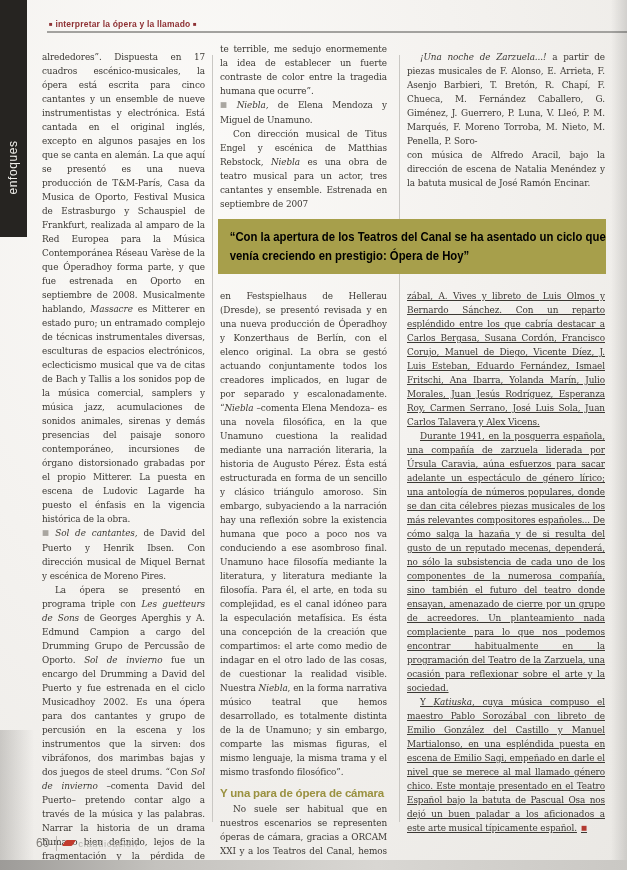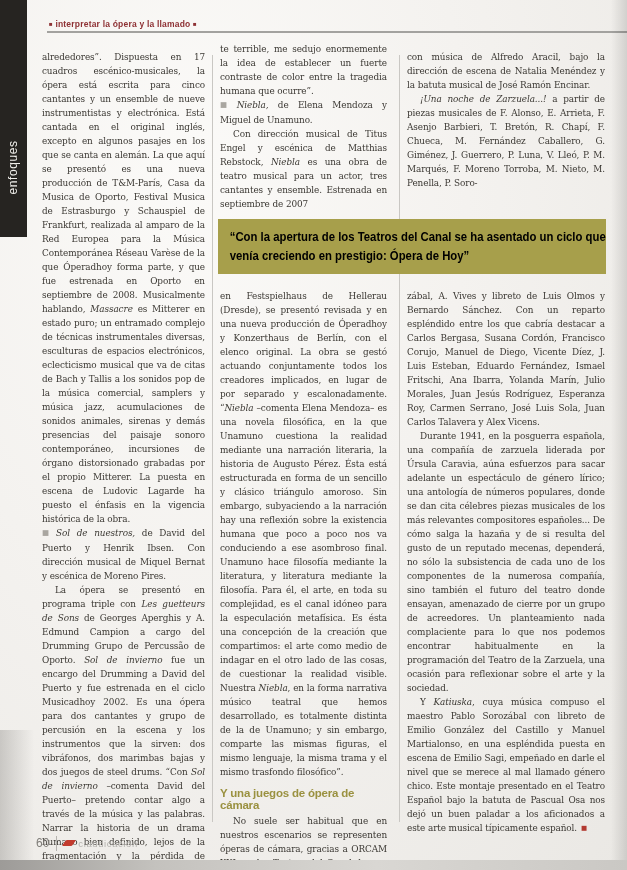--- a/index.html
+++ b/index.html
@@ -33,21 +33,21 @@
   .colrule{position:absolute;top:55px;height:767px;width:1px;background:#c9c7c3;}
   #rule1{left:212px;} #rule2{left:399px;}
 
   
   .col{position:absolute;text-align:justify;color:#3b3833;
        font-size:8.9px;line-height:14px;letter-spacing:-.1px;}
   #col1 {left:42px; top:50px;width:163px;}
   #col2a{left:220px;top:42px;width:167px;}
   #col3a{left:407px;top:50px;width:198px;}
   #col2b{left:220px;top:289px;width:167px;}
-  #col3b{left:407px;top:289px;width:198px;}
+  #col3b{left:407px;top:289px;width:198px;text-decoration:underline;}
   .para{margin:0;}
   .para.indent{text-indent:13px;}
   .run-i{font-style:italic;}
   .run-bi{font-style:italic;font-weight:400;}
   .bullet-sq{color:#a9a6a0;font-size:7.5px;margin-right:3px;position:relative;top:-1px;font-family:"DejaVu Sans",sans-serif;}
   .end-sq{color:#b23a31;font-size:6.5px;margin-left:4px;position:relative;top:-1px;font-family:"DejaVu Sans",sans-serif;}
 
   
   .quote-box{position:absolute;left:218px;top:219px;width:388px;height:55px;
         background:#a79f4b;color:#000000;overflow:hidden;}
@@ -82,45 +82,45 @@
     <span class="kbullet">■</span>
   </div>
   <div class="kicker-rule"></div>
 
   <div class="colrule" id="rule1"></div>
   <div class="colrule" id="rule2"></div>
 
   <div class="col" id="col1">
     <p class="para"><span>alrededores”. Dispuesta en 17 cuadros escénico-musicales, la ópera está escrita para cinco cantantes y un ensemble de nueve instrumentistas y electrónica. Está cantada en el original inglés, excepto en algunos pasajes en los que se canta en alemán. La que aquí se presentó es una nueva producción de T&amp;M-París, Casa da Musica de Oporto, Festival Musica de Estrasburgo y Schauspiel de Frankfurt, realizada al amparo de la Red Europea para la Música Contemporánea Réseau Varèse de la que Óperadhoy forma parte, y que fue estrenada en Oporto en septiembre de 2008. Musicalmente hablando, </span><span class="run-i">Massacre</span><span> es Mitterer en estado puro; un entramado complejo de técnicas instrumentales diversas, esculturas de espacios electrónicos, eclecticismo musical que va de citas de Bach y Tallis a los sonidos pop de la música comercial, samplers y música jazz, acumulaciones de sonidos animales, sirenas y demás presencias del paisaje sonoro contemporáneo, incursiones de órgano distorsionado grabadas por el propio Mitterer. La puesta en escena de Ludovic Lagarde ha puesto el énfasis en la vigencia histórica de la obra.</span></p>
     <p class="para">
-      <span class="bullet-sq">■</span><span><span class="run-bi">Sol de nuestros,</span><span> de David del Puerto y Henrik Ibsen. Con dirección musical de Miquel Bernat y escénica de Moreno Pires.</span></span>
+      <span class="bullet-sq">■</span><span><span class="run-bi">Sol de cantantes,</span><span> de David del Puerto y Henrik Ibsen. Con dirección musical de Miquel Bernat y escénica de Moreno Pires.</span></span>
     </p>
     <p class="para indent"><span>La ópera se presentó en programa triple con </span><span class="run-i">Les guetteurs de Sons</span><span> de Georges Aperghis y A. Edmund Campion a cargo del Drumming Grupo de Percussão de Oporto. </span><span class="run-i">Sol de invierno</span><span> fue un encargo del Drumming a David del Puerto y fue estrenada en el ciclo Musicadhoy 2002. Es una ópera para dos cantantes y grupo de percusión en la escena y los instrumentos que la sirven: dos vibráfonos, dos marimbas bajas y dos juegos de steel drums. “Con </span><span class="run-i">Sol de invierno</span><span> –comenta David del Puerto– pretendo contar algo a través de la música y las palabras. Narrar la historia de un drama humano bien definido, lejos de la fragmentación y la pérdida de sentido de las cosas que caracteriza básicamente a nuestra sociedad, y lejos de la claudicación ante la posibilidad de comunicar algo. Centré el tema en un único aspecto del drama de Ibsen, concretamente en lo que hoy hemos venido a llamar ‘derecho a una muerte digna’, pensemos en qué época plantea Ibsen semejante idea. A la hora de abordar este tema francamen-</span></p>
   </div>
 
   <div class="col" id="col2a">
     <p class="para"><span>te terrible, me sedujo enormemente la idea de establecer un fuerte contraste de color entre la tragedia humana que ocurre”.</span></p>
     <p class="para">
       <span class="bullet-sq">■</span><span><span class="run-bi">Niebla,</span><span> de Elena Mendoza y Miguel de Unamuno.</span></span>
     </p>
     <p class="para indent"><span>Con dirección musical de Titus Engel y escénica de Matthias Rebstock, </span><span class="run-i">Niebla</span><span> es una obra de teatro musical para un actor, tres cantantes y ensemble. Estrenada en septiembre de 2007</span></p>
   </div>
 
   <div class="col" id="col3a">
+    <p class="para indent"><span class="run-i">¡Una noche de Zarzuela...!</span><span> a partir de piezas musicales de F. Alonso, E. Arrieta, F. Asenjo Barbieri, T. Bretón, R. Chapí, F. Chueca, M. Fernández Caballero, G. Giménez, J. Guerrero, P. Luna, V. Lleó, P. M. Marqués, F. Moreno Torroba, M. Nieto, M. Penella, P. Soro-</span></p>
     <p class="para"><span>con música de Alfredo Aracil, bajo la dirección de escena de Natalia Menéndez y la batuta musical de José Ramón Encinar.</span></p>
-    <p class="para indent"><span class="run-i">¡Una noche de Zarzuela...!</span><span> a partir de piezas musicales de F. Alonso, E. Arrieta, F. Asenjo Barbieri, T. Bretón, R. Chapí, F. Chueca, M. Fernández Caballero, G. Giménez, J. Guerrero, P. Luna, V. Lleó, P. M. Marqués, F. Moreno Torroba, M. Nieto, M. Penella, P. Soro-</span></p>
   </div>
 
   <div class="quote-box">
     <div class="quote-text">“Con la apertura de los Teatros del Canal se ha asentado un ciclo que venía creciendo en prestigio: Ópera de Hoy”</div>
   </div>
 
   <div class="col" id="col2b">
     <p class="para"><span>en Festspielhaus de Hellerau (Dresde), se presentó revisada y en una nueva producción de Óperadhoy y Konzerthaus de Berlín, con el elenco original. La obra se gestó actuando conjuntamente todos los creadores implicados, en lugar de por separado y escalonadamente. “</span><span class="run-i">Niebla</span><span> –comenta Elena Mendoza– es una novela filosófica, en la que Unamuno cuestiona la realidad mediante una narración literaria, la historia de Augusto Pérez. Ésta está estructurada en forma de un sencillo y clásico triángulo amoroso. Sin embargo, subyaciendo a la narración hay una reflexión sobre la existencia humana que poco a poco nos va conduciendo a ese asombroso final. Unamuno hace filosofía mediante la literatura, y literatura mediante la filosofía. Para él, el arte, en toda su complejidad, es el canal idóneo para la especulación metafísica. Es ésta una concepción de la creación que compartimos: el arte como medio de indagar en el otro lado de las cosas, de cuestionar la realidad visible. Nuestra </span><span class="run-i">Niebla</span><span>, en la forma narrativa músico teatral que hemos desarrollado, es totalmente distinta de la de Unamuno; y sin embargo, comparte las mismas figuras, el mismo lenguaje, la misma trama y el mismo trasfondo filosófico”.</span></p>
-    <h3 class="subhead">Y una juegos de ópera de cámara</h3>
+    <h3 class="subhead">Y una para de ópera de cámara</h3>
     <p class="para indent"><span>No suele ser habitual que en nuestros escenarios se representen óperas de cámara, gracias a ORCAM XXI y a los Teatros del Canal, hemos podido disfrutar de </span></p>
   </div>
 
   <div class="col" id="col3b">
     <p class="para"><span>zábal, A. Vives y libreto de Luis Olmos y Bernardo Sánchez. Con un reparto espléndido entre los que cabría destacar a Carlos Bergasa, Susana Cordón, Francisco Corujo, Manuel de Diego, Vicente Díez, J. Luis Esteban, Eduardo Fernández, Ismael Fritschi, Ana Ibarra, Yolanda Marín, Julio Morales, Juan Jesús Rodríguez, Esperanza Roy, Carmen Serrano, José Luis Sola, Juan Carlos Talavera y Alex Vicens.</span></p>
     <p class="para indent"><span>Durante 1941, en la posguerra española, una compañía de zarzuela liderada por Úrsula Caravia, aúna esfuerzos para sacar adelante un espectáculo de género lírico; una antología de números populares, donde se dan cita célebres piezas musicales de los más relevantes compositores españoles... De cómo salga la hazaña y de si resulta del gusto de un reputado mecenas, dependerá, no sólo la subsistencia de cada uno de los componentes de la numerosa compañía, sino también el futuro del teatro donde ensayan, amenazado de cierre por un grupo de acreedores. Un planteamiento nada complaciente para lo que nos podemos encontrar habitualmente en la programación del Teatro de la Zarzuela, una ocasión para reflexionar sobre el arte y la sociedad.</span></p>
     <p class="para indent"><span><span>Y </span><span class="run-i">Katiuska</span><span>, cuya música compuso el maestro Pablo Sorozábal con libreto de Emilio González del Castillo y Manuel Martialonso, en una espléndida puesta en escena de Emilio Sagi, empeñado en darle el nivel que se merece al mal llamado género chico. Este montaje presentado en el Teatro Español bajo la batuta de Pascual Osa nos dejó un buen paladar a los aficionados a este arte musical típicamente español.</span></span><span class="end-sq">■</span></p>
   </div>
 
   <div class="footer">

